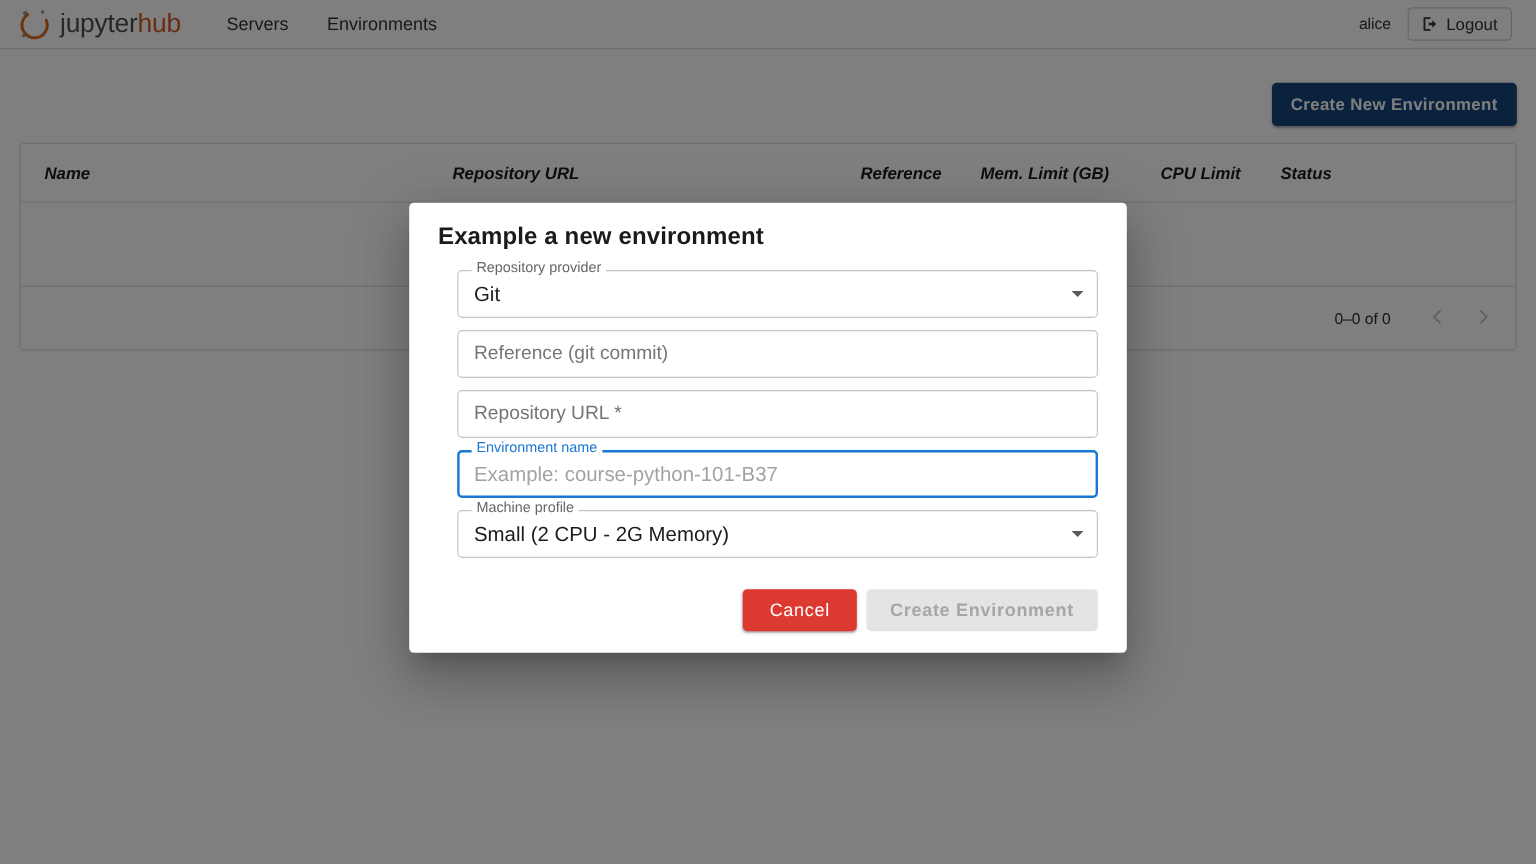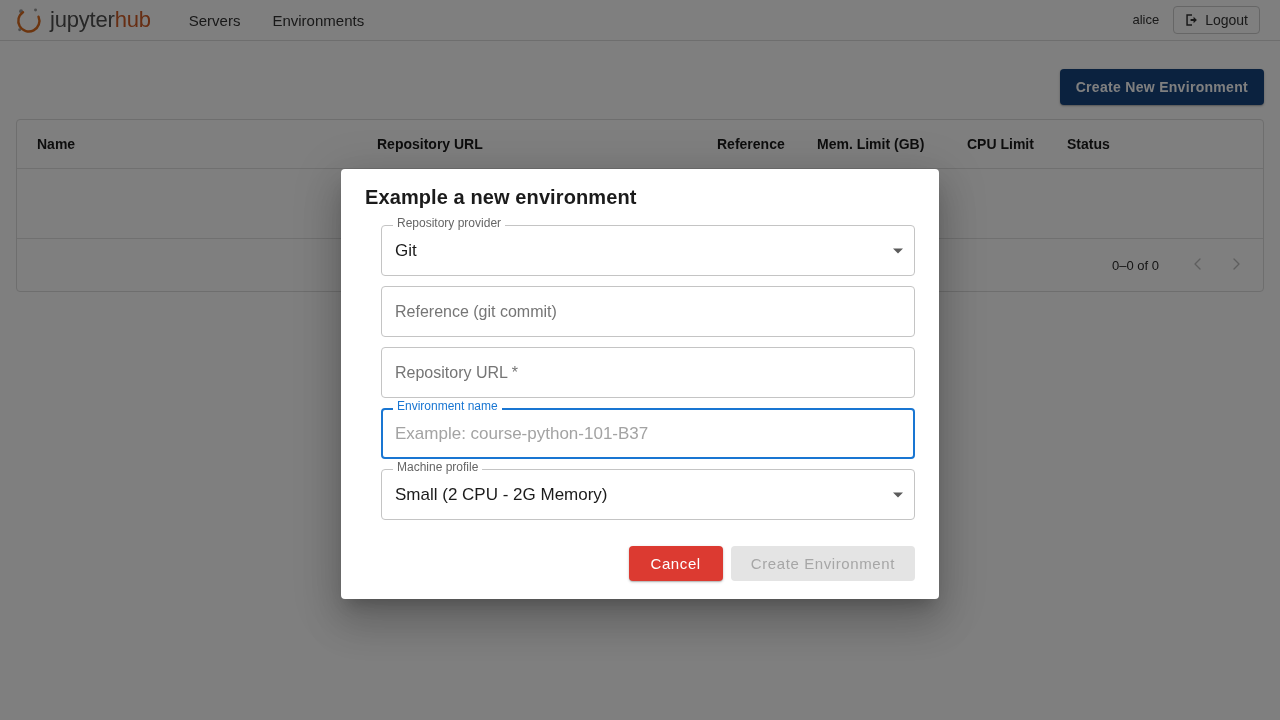--- a/index.html
+++ b/index.html
@@ -104,20 +104,21 @@
   .table-card {
     border: 1px solid #dcdcdc;
     border-radius: 4px;
     background: #ffffff;
     overflow: hidden;
   }
   table.env-table {
     width: 100%;
     border-collapse: collapse;
     table-layout: fixed;
+    font-style: italic;
   }
   table.env-table th {
     text-align: left;
     font-size: 14px;
     font-weight: bold;
     color: #1a1a1a;
     padding: 16px 10px;
     border-bottom: 1px solid #e0e0e0;
     white-space: nowrap;
   }
@@ -204,21 +205,21 @@
     font-size: 12px;
     color: #666666;
     background: #ffffff;
     padding: 0 4px;
     line-height: 1;
     white-space: nowrap;
   }
   .field.focused .float-label { color: #1976d2; }
 
   .field .control {
-    height: 51px;
+    height: 40px;
     display: flex;
     align-items: center;
     padding: 0 14px;
     font-size: 17px;
     color: #1b1b1b;
     background: transparent;
     border-radius: 4px;
   }
   .field .control .value { line-height: 1; }
   .field .control .placeholder {
@@ -268,20 +269,21 @@
   .btn-disabled {
     background: #e4e4e4;
     color: #a6a6a6;
     border: none;
     border-radius: 4px;
     font-size: 15px;
     letter-spacing: 0.6px;
     padding: 9px 20px;
     cursor: default;
     white-space: nowrap;
+    font-weight: bold;
   }
 </style>
 </head>
 <body>
 
 <div id="page">
 
   <div class="navbar">
     <a class="brand" href="#">
       <span>

